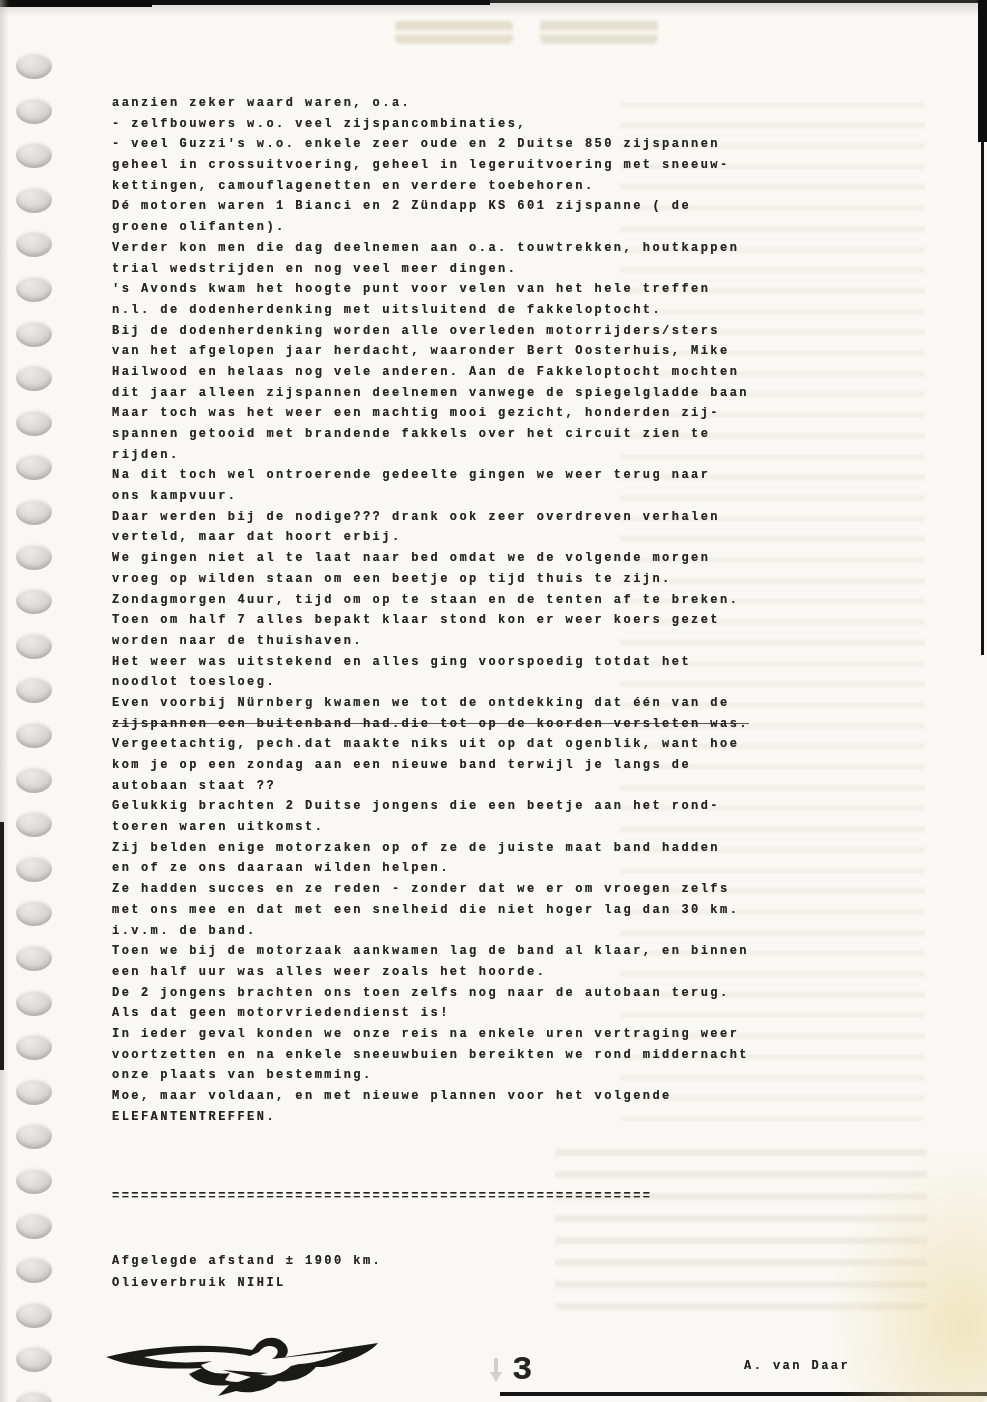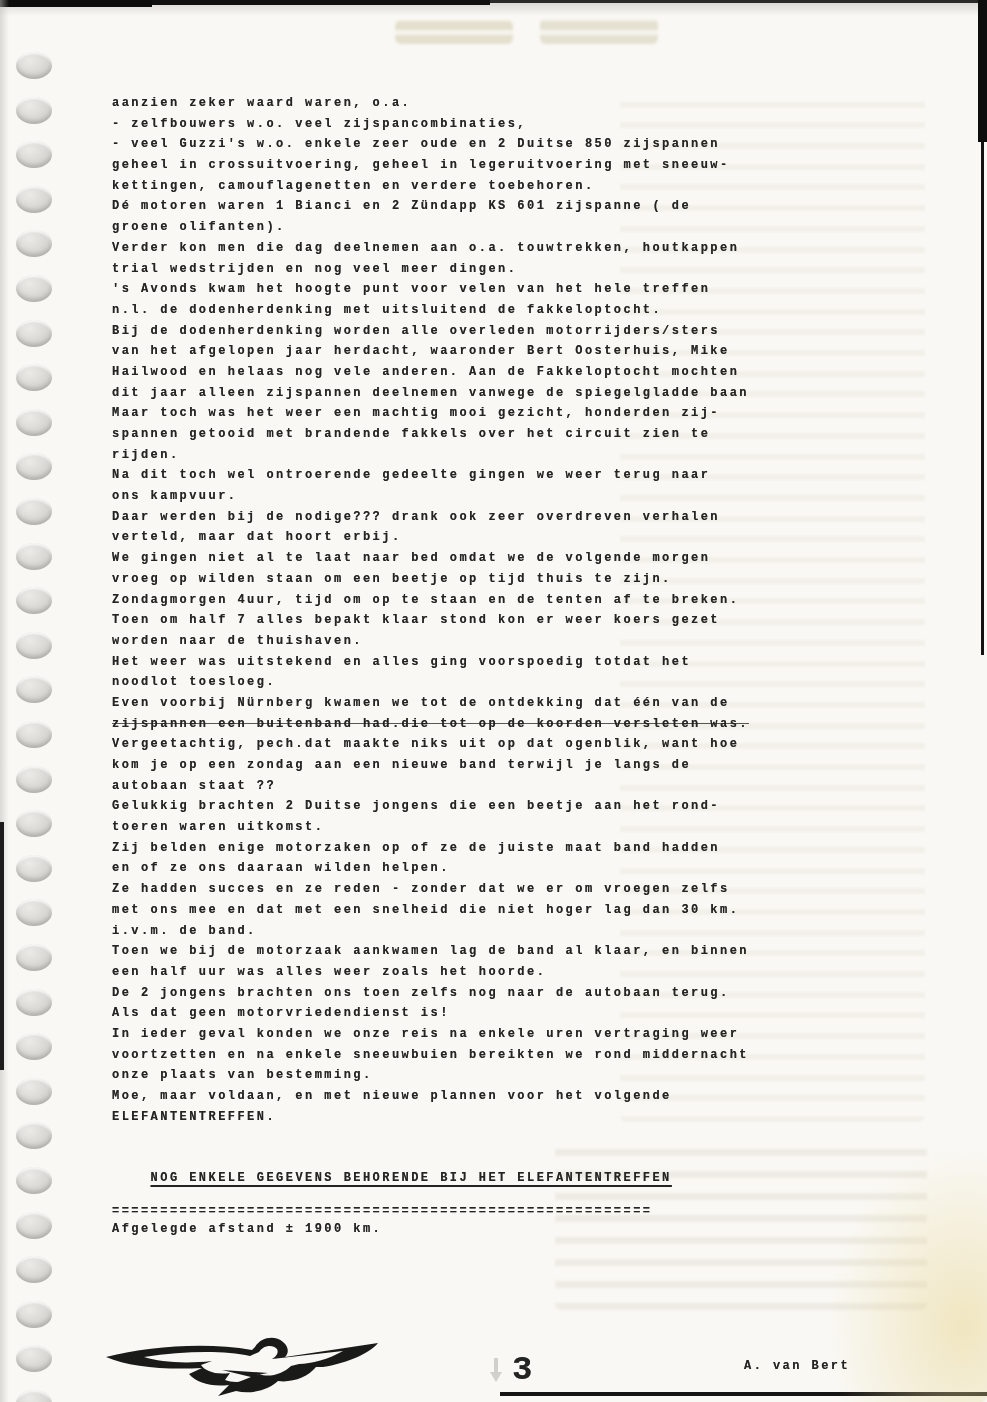--- a/index.html
+++ b/index.html
@@ -35,21 +35,21 @@
     text-shadow:0 0 .5px rgba(20,20,20,.55);
   }
   .body-text{left:112px;top:93px;line-height:20.7px;}
   .body-text .line{height:20.7px;}
   .body-text .line:nth-child(31){text-decoration:line-through;
     text-decoration-color:rgba(45,45,42,.45);text-decoration-thickness:1px;text-align:center;}
   .section-heading-block{left:112px;top:1156px;line-height:15px;}
   .heading-text{text-decoration:underline;text-underline-offset:4px;
     text-decoration-thickness:1.5px;display:inline-block;}
   .heading-underline{margin-top:3px;}
-  .stats{left:112px;top:1218px;line-height:22.4px;}
+  .stats{left:112px;top:1250px;line-height:22.4px;}
   .stats .line{height:22.4px;}
   .signature{left:744px;top:1311px;line-height:22px;}
   .page-number{left:512px;top:1350px;font-size:34px;letter-spacing:0;line-height:40px;}
 
   
   .smudge-arrow{position:absolute;left:490px;top:1358px;width:12px;height:26px;opacity:.6;}
   .smudge-arrow .stem{position:absolute;left:4px;top:0;width:4px;height:15px;background:#b7b7b3;}
   .smudge-arrow .head{position:absolute;left:0;top:14px;width:0;height:0;
     border-left:6px solid transparent;border-right:6px solid transparent;border-top:10px solid #b7b7b3;}
 
@@ -120,28 +120,27 @@
       <div class="hole" style="top: 1211.6px;"></div>
       <div class="hole" style="top: 1256.2px;"></div>
       <div class="hole" style="top: 1300.8px;"></div>
       <div class="hole" style="top: 1345.4px;"></div>
       <div class="hole" style="top: 1390px;"></div>
     </div>
 
   <div class="typed body-text"><div class="line">aanzien zeker waard waren, o.a.</div><div class="line">- zelfbouwers w.o. veel zijspancombinaties,</div><div class="line">- veel Guzzi's w.o. enkele zeer oude en 2 Duitse 850 zijspannen</div><div class="line">geheel in crossuitvoering, geheel in legeruitvoering met sneeuw-</div><div class="line">kettingen, camouflagenetten en verdere toebehoren.</div><div class="line">Dé motoren waren 1 Bianci en 2 Zündapp KS 601 zijspanne ( de</div><div class="line">groene olifanten).</div><div class="line">Verder kon men die dag deelnemen aan o.a. touwtrekken, houtkappen</div><div class="line">trial wedstrijden en nog veel meer dingen.</div><div class="line">'s Avonds kwam het hoogte punt voor velen van het hele treffen</div><div class="line">n.l. de dodenherdenking met uitsluitend de fakkeloptocht.</div><div class="line">Bij de dodenherdenking worden alle overleden motorrijders/sters</div><div class="line">van het afgelopen jaar herdacht, waaronder Bert Oosterhuis, Mike</div><div class="line">Hailwood en helaas nog vele anderen. Aan de Fakkeloptocht mochten</div><div class="line">dit jaar alleen zijspannen deelnemen vanwege de spiegelgladde baan</div><div class="line">Maar toch was het weer een machtig mooi gezicht, honderden zij-</div><div class="line">spannen getooid met brandende fakkels over het circuit zien te</div><div class="line">rijden.</div><div class="line">Na dit toch wel ontroerende gedeelte gingen we weer terug naar</div><div class="line">ons kampvuur.</div><div class="line">Daar werden bij de nodige??? drank ook zeer overdreven verhalen</div><div class="line">verteld, maar dat hoort erbij.</div><div class="line">We gingen niet al te laat naar bed omdat we de volgende morgen</div><div class="line">vroeg op wilden staan om een beetje op tijd thuis te zijn.</div><div class="line">Zondagmorgen 4uur, tijd om op te staan en de tenten af te breken.</div><div class="line">Toen om half 7 alles bepakt klaar stond kon er weer koers gezet</div><div class="line">worden naar de thuishaven.</div><div class="line">Het weer was uitstekend en alles ging voorspoedig totdat het</div><div class="line">noodlot toesloeg.</div><div class="line">Even voorbij Nürnberg kwamen we tot de ontdekking dat één van de</div><div class="line">zijspannen een buitenband had.die tot op de koorden versleten was.</div><div class="line">Vergeetachtig, pech.dat maakte niks uit op dat ogenblik, want hoe</div><div class="line">kom je op een zondag aan een nieuwe band terwijl je langs de</div><div class="line">autobaan staat ??</div><div class="line">Gelukkig brachten 2 Duitse jongens die een beetje aan het rond-</div><div class="line">toeren waren uitkomst.</div><div class="line">Zij belden enige motorzaken op of ze de juiste maat band hadden</div><div class="line">en of ze ons daaraan wilden helpen.</div><div class="line">Ze hadden succes en ze reden - zonder dat we er om vroegen zelfs</div><div class="line">met ons mee en dat met een snelheid die niet hoger lag dan 30 km.</div><div class="line">i.v.m. de band.</div><div class="line">Toen we bij de motorzaak aankwamen lag de band al klaar, en binnen</div><div class="line">een half uur was alles weer zoals het hoorde.</div><div class="line">De 2 jongens brachten ons toen zelfs nog naar de autobaan terug.</div><div class="line">Als dat geen motorvriedendienst is!</div><div class="line">In ieder geval konden we onze reis na enkele uren vertraging weer</div><div class="line">voortzetten en na enkele sneeuwbuien bereikten we rond middernacht</div><div class="line">onze plaats van bestemming.</div><div class="line">Moe, maar voldaan, en met nieuwe plannen voor het volgende</div><div class="line">ELEFANTENTREFFEN.</div></div>
 
   <div class="typed section-heading-block">
-    <div class="heading-text">NOG ENKELE GEGEVENS BEHORENDE BIJ HET ELEFANTENTREFFEN</div>
     <div class="heading-underline">========================================================</div>
   </div>
 
-  <div class="typed stats"><div class="line">Afgelegde afstand ± 1900 km.</div></div>
+  <div class="typed stats"><div class="line">Afgelegde afstand ± 1900 km.</div><div class="line">Olieverbruik NIHIL</div></div>
 
   <div class="typed signature">
-    <div>A. van Bert</div>
+    <div>A. van Daar</div>
     
   </div>
 
   <svg class="eagle" viewBox="0 0 280 72">
     <path fill="#1a1a19" d="M4,31 C48,20 104,16 150,24 L153,21 C159,11 173,9 181,16 C187,21 187,27 183,31 L276,17 C269,26 247,37 221,41 L214,41 C206,51 190,57 176,55 C168,63 150,69 134,65 L116,70 L127,59 C109,61 95,57 87,48 L100,42 C63,44 27,41 4,31 Z"></path>
     <path fill="#f9f8f4" d="M42,31 C82,25 121,24 148,30 L157,26 C161,19 171,18 175,23 C177,27 174,31 170,33 L241,25 C227,33 209,38 197,38 L189,40 C181,48 167,52 157,48 C147,56 133,58 123,54 L128,47 C113,49 103,45 99,39 L110,35 C82,38 58,36 42,31 Z"></path>
     <path fill="#1a1a19" d="M120,44 L149,51 L134,57 L154,55 L142,66 L161,58 L170,60 L155,49 L166,47 Z"></path>
   </svg>
 
   <div class="smudge-arrow">

